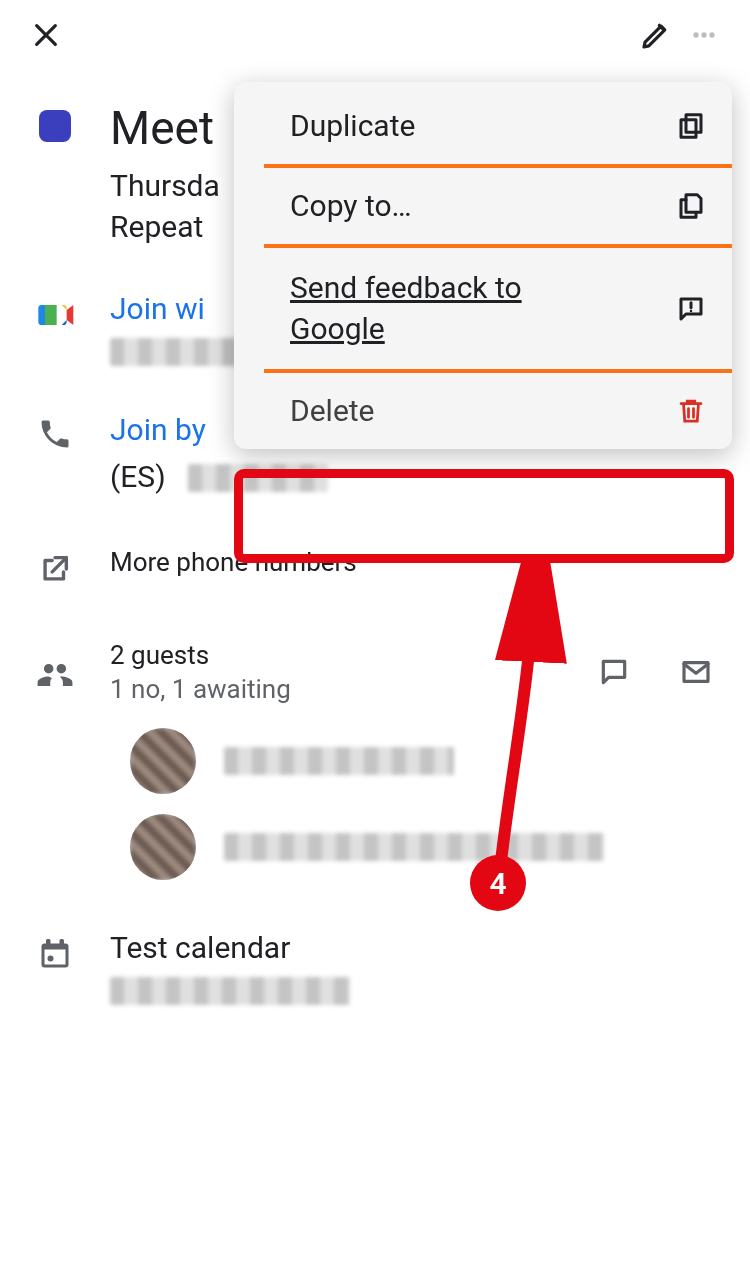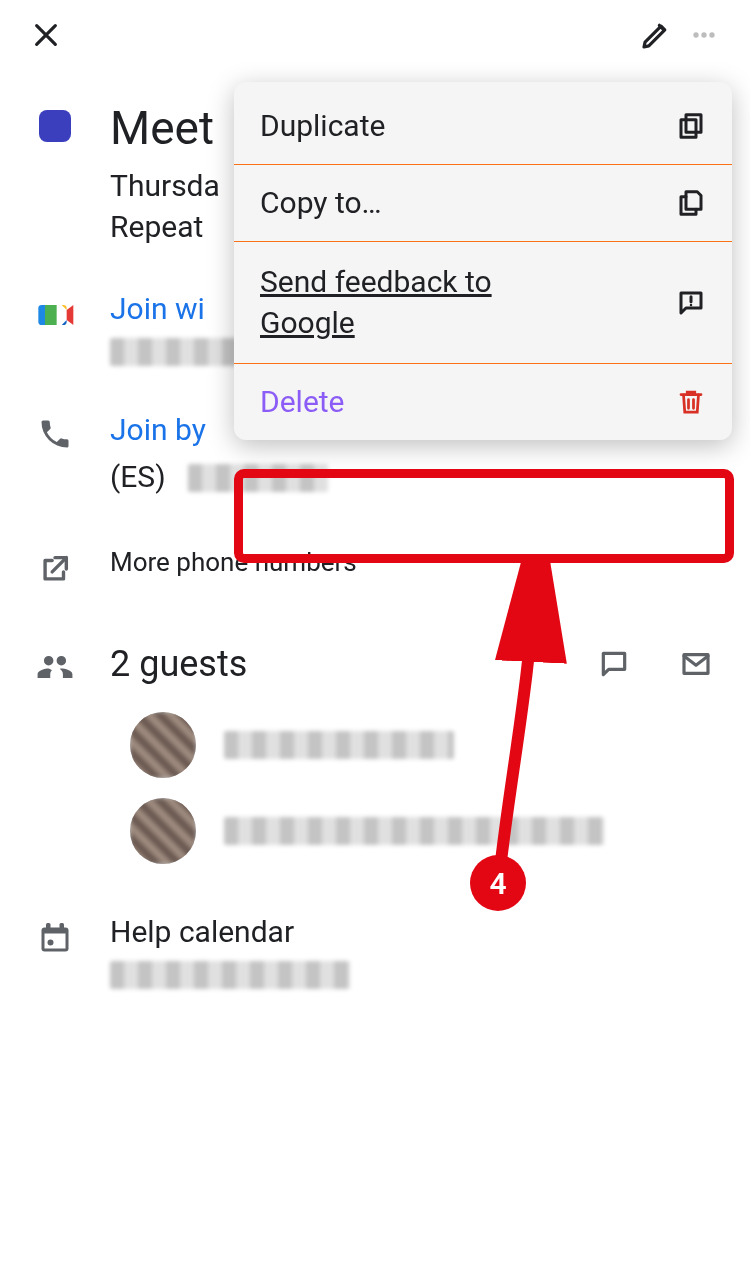--- a/index.html
+++ b/index.html
@@ -72,21 +72,21 @@
     color: #1a73e8;
     font-size: 30px;
     line-height: 1.3;
   }
 
   .more-phone {
     font-size: 26px;
     line-height: 1.3;
   }
 
-  .guest-count { font-size: 36px; }
+  .guest-count { font-size: 26px; }
   .guest-sub { font-size: 26px; color: #5f6368; margin-top: 4px; }
 
   .guest-row {
     display: flex; align-items: center;
     padding: 10px 0 10px 130px;
   }
   .avatar {
     width: 66px; height: 66px; border-radius: 50%;
     background: #bdbdbd;
     flex: none;
@@ -122,38 +122,39 @@
   .menu {
     position: absolute;
     top: 82px;
     left: 234px;
     width: 498px;
     background: #f5f5f5;
     border-radius: 12px;
     box-shadow: 0 6px 26px rgba(0,0,0,0.25);
     overflow: hidden;
     z-index: 20;
+    padding-left: 30px;
   }
   .menu-item {
     display: flex;
     align-items: center;
     justify-content: space-between;
     padding: 20px 26px;
     font-size: 30px;
     line-height: 1.2;
     color: #202124;
-    border-top: 1px solid #f97316;
+    border-top: 4px solid #f97316;
     cursor: pointer;
     background: transparent;
   }
   .menu-item:first-child { border-top: none; padding-top: 26px; }
   .menu-item .mi-label { max-width: 320px; }
   .menu-item.tall .mi-label { line-height: 1.35; text-decoration: underline; }
   .menu-item.delete {
-    color: #8b5cf6;
+    color: #404040;
   }
   .menu-item svg { width: 30px; height: 30px; flex:none; }
 
   
   .anno-rect {
     position: absolute;
     z-index: 40;
     border: 9px solid #e30613;
     border-radius: 10px;
     pointer-events: none;
@@ -266,20 +267,21 @@
 
   <div class="row" style="padding-top:40px;align-items:center">
     <div class="pad-icon">
       <svg viewBox="0 0 24 24" width="38" height="38">
         <path fill="#5f6368" d="M16 11a3 3 0 1 0-3-3 3 3 0 0 0 3 3zM8 11a3 3 0 1 0-3-3 3 3 0 0 0 3 3zM8 13c-2.3 0-7 1.2-7 3.5V19h8v-2.5c0-.9.4-1.7 1.1-2.4A11 11 0 0 0 8 13zM16 13c-.3 0-.6 0-1 .05 1.2.9 2 2 2 3.45V19h6v-2.5c0-2.3-4.7-3.5-7-3.5z"></path>
       </svg>
     </div>
     <div class="row-body" style="display:flex;align-items:center">
       <div style="flex:1">
         <div class="guest-count">2 guests</div>
+        <div class="guest-sub">1 no, 1 awaiting</div>
       </div>
       <div class="guest-actions">
         <button class="icon-btn">
           <svg viewBox="0 0 24 24">
               <path class="stroke-grey" d="M4 4h16v12H8l-4 4z"></path>
             </svg>
         </button>
         <button class="icon-btn">
           <svg viewBox="0 0 24 24">
               <rect x="3" y="5" width="18" height="14" class="stroke-grey"></rect>
@@ -303,21 +305,21 @@
     <div class="pad-icon">
       <svg viewBox="0 0 24 24" width="36" height="36">
         <rect x="3" y="5" width="18" height="16" rx="2" fill="#5f6368"></rect>
         <rect x="5" y="9" width="14" height="10" fill="#fff"></rect>
         <circle cx="9" cy="15" r="2" fill="#5f6368"></circle>
         <rect x="6" y="2" width="3" height="5" rx="1" fill="#5f6368"></rect>
         <rect x="15" y="2" width="3" height="5" rx="1" fill="#5f6368"></rect>
       </svg>
     </div>
     <div class="row-body">
-      <div class="calendar-name">Help calendar</div>
+      <div class="calendar-name">Test calendar</div>
       <div class="blurred-line" style="width:240px;margin-top:12px"></div>
     </div>
   </div>
 
 </div>
 
 <div class="menu">
   <div class="menu-item">
     <span class="mi-label">Duplicate</span>
     <svg viewBox="0 0 24 24">

